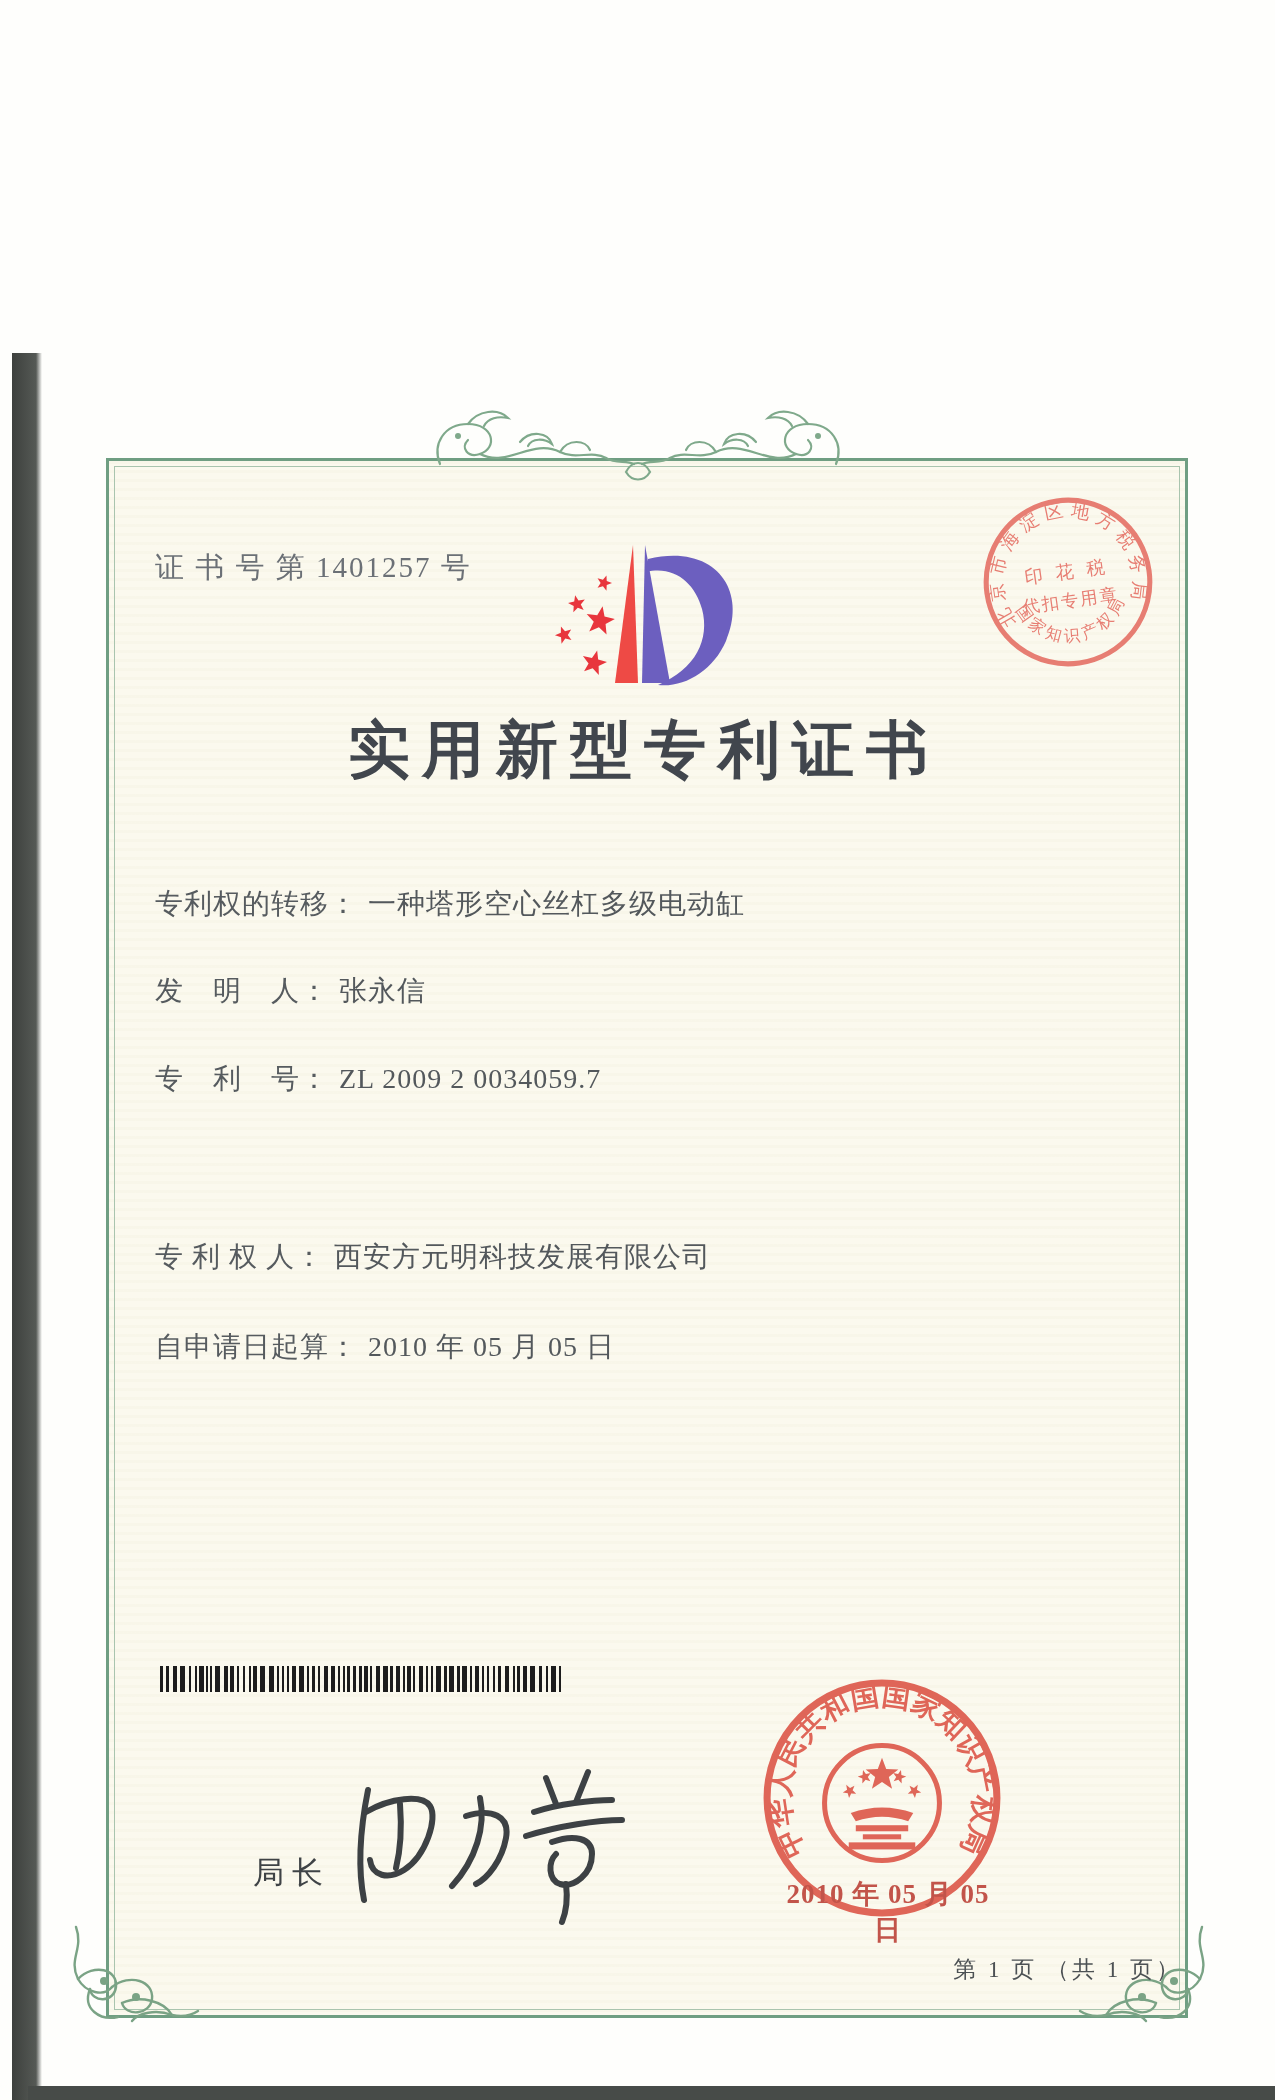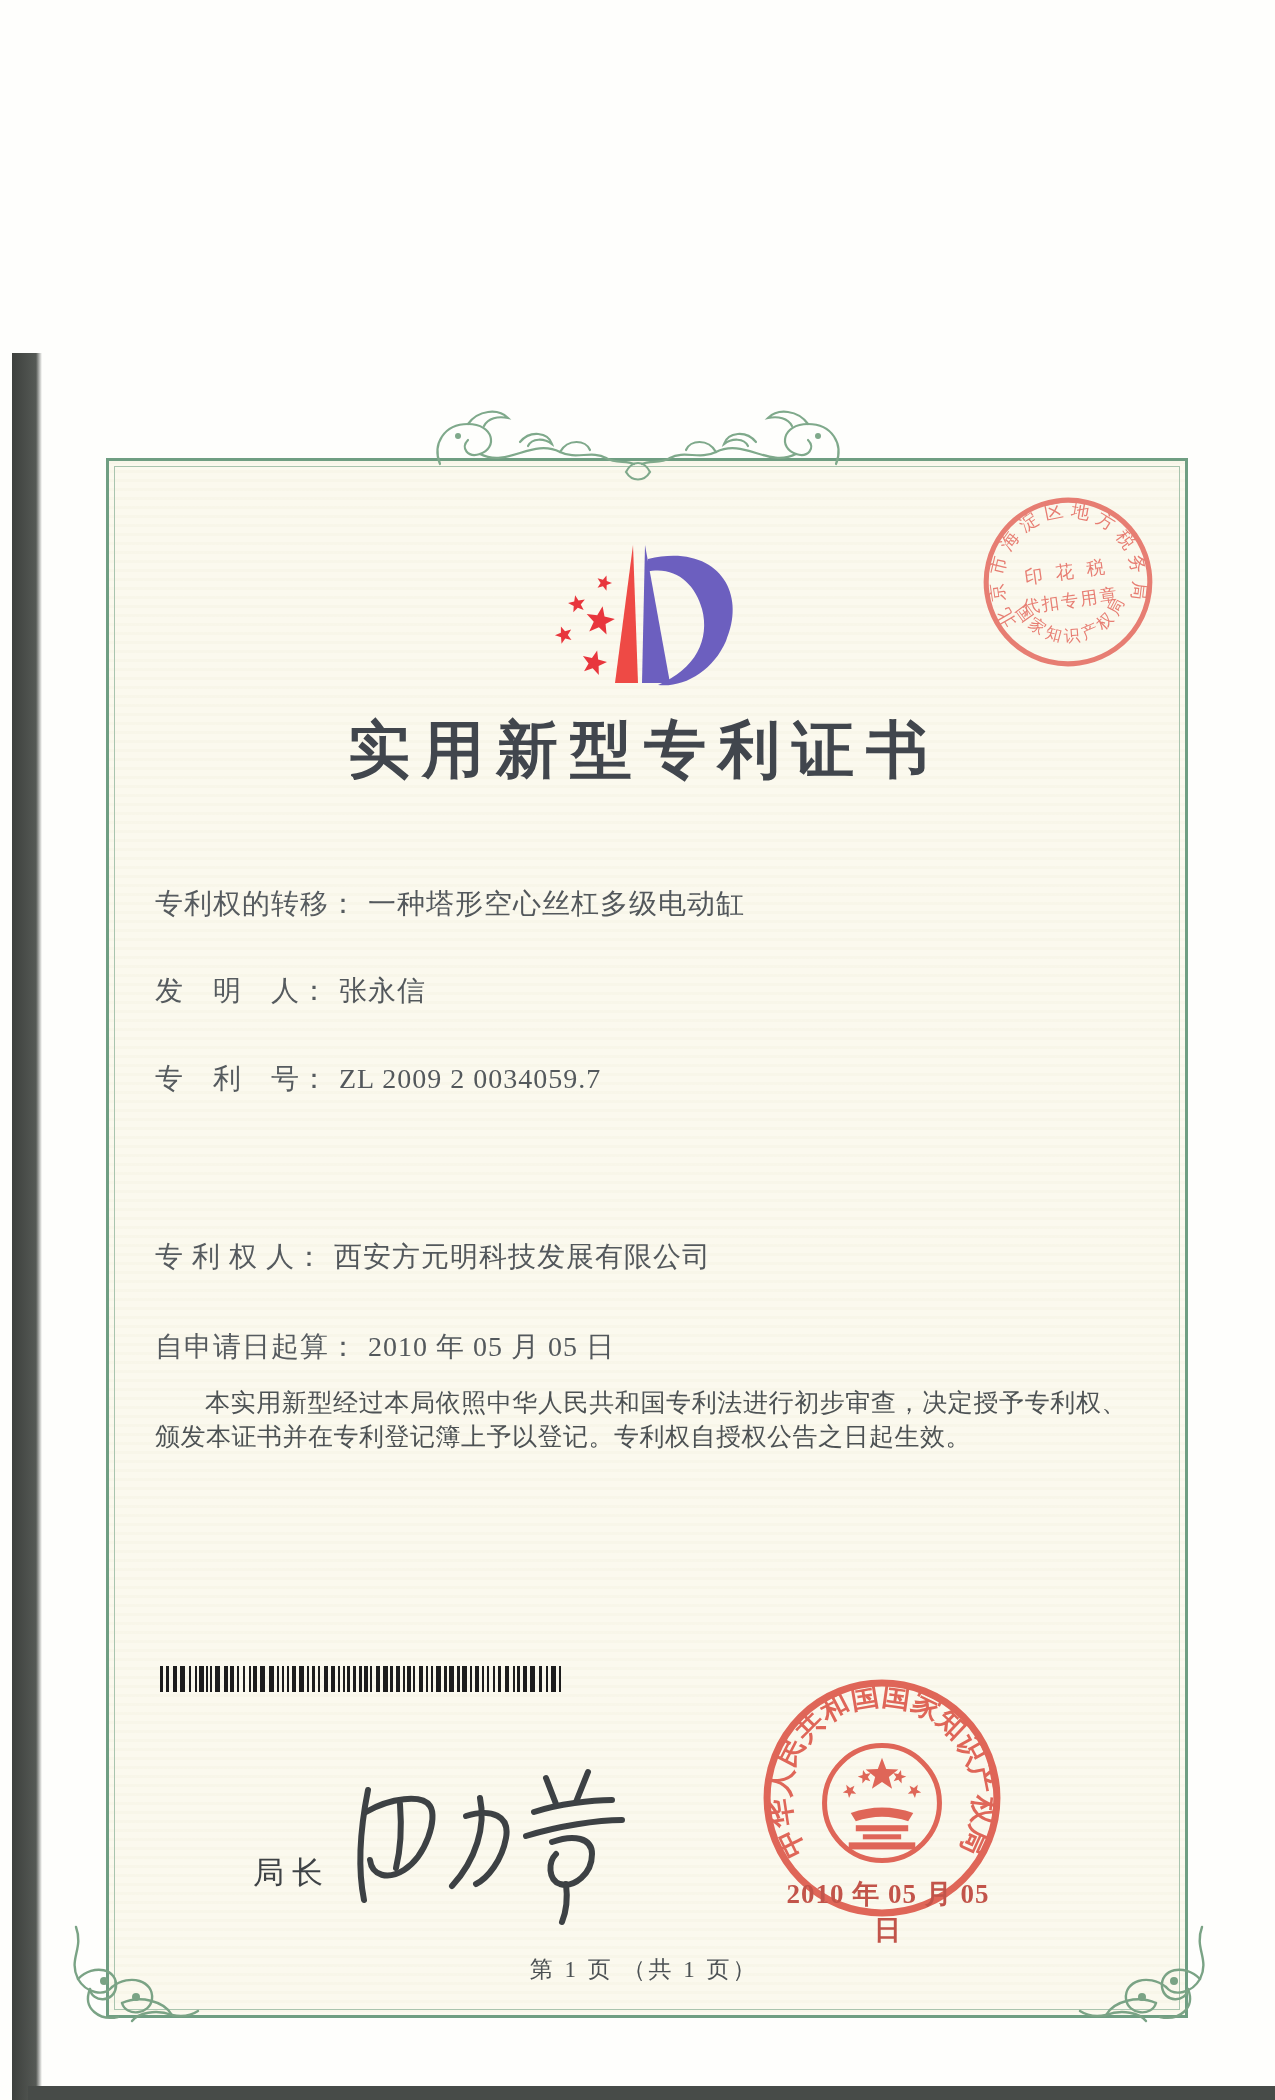--- a/index.html
+++ b/index.html
@@ -29,21 +29,21 @@
   .barcode{position:absolute;left:160px;top:1666px;width:402px;height:26px;font-size:0;white-space:nowrap;overflow:hidden;}
   .barcode i{display:inline-block;height:100%;background:#1d1d1d;}
   .barcode u{display:inline-block;height:100%;}
   .sig-label{position:absolute;left:253px;top:1852px;font-size:31px;color:#3f4346;letter-spacing:8px;}
   .sig-svg{position:absolute;left:330px;top:1760px;width:300px;height:175px;}
   .sr-only{position:absolute;width:1px;height:1px;overflow:hidden;clip:rect(0 0 0 0);white-space:nowrap;}
   .seal-main{position:absolute;left:758px;top:1674px;width:248px;height:248px;opacity:.92;}
   .seal-date{position:absolute;left:770px;top:1876px;width:236px;text-align:center;
              font-size:27px;color:#c2544a;letter-spacing:1px;font-weight:600;}
   .seal-tax{position:absolute;left:978px;top:492px;width:180px;height:180px;transform:rotate(-8deg);opacity:.85;}
-  .footer{position:absolute;left:106px;top:1954px;width:1076px;text-align:center;
+  .footer{position:absolute;left:106px;top:1954px;width:1076px;text-align:right;
           font-size:23px;color:#4c5154;letter-spacing:3px;}
 </style>
 </head>
 <body>
 
 <div class="canvas">
 
   <div class="strip-left"></div>
   <div class="strip-bottom"></div>
 
@@ -83,20 +83,21 @@
       <path d="M18,54 C34,38 58,44 56,62 C54,78 32,78 30,64"></path>
       <path d="M52,62 C70,48 94,56 92,74 C90,90 66,92 62,78"></path>
       <path d="M62,78 C80,70 104,76 112,90 C96,84 78,88 72,96"></path>
       <path d="M30,64 C22,84 40,96 58,92"></path>
       <path d="M112,90 C122,92 132,90 138,86"></path>
       <circle cx="44" cy="56" r="4" fill="#7aa385" stroke="none"></circle>
       <circle cx="76" cy="72" r="4" fill="#7aa385" stroke="none"></circle>
     </g>
   </svg>
 
+  <div class="doc-number">证 书 号 第 1401257 号</div>
 
   <svg class="logo" viewBox="0 0 250 185">
     <g id="logo-stars" fill="#e8363d">
         <path d="M84.0,60.0L86.0,65.3L91.6,65.5L87.2,69.0L88.7,74.5L84.0,71.4L79.3,74.5L80.8,69.0L76.4,65.5L82.0,65.3Z" fill="#e8363d" transform="rotate(18 84 68)"></path>
         <path d="M57.0,80.0L59.2,85.9L65.6,86.2L60.6,90.2L62.3,96.3L57.0,92.8L51.7,96.3L53.4,90.2L48.4,86.2L54.8,85.9Z" fill="#e8363d" transform="rotate(-12 57 89)"></path>
         <path d="M80.0,91.0L83.7,100.9L94.3,101.4L86.0,107.9L88.8,118.1L80.0,112.3L71.2,118.1L74.0,107.9L65.7,101.4L76.3,100.9Z" fill="#e8363d" transform="rotate(10 80 106)"></path>
         <path d="M44.0,111.0L46.2,116.9L52.6,117.2L47.6,121.2L49.3,127.3L44.0,123.8L38.7,127.3L40.4,121.2L35.4,117.2L41.8,116.9Z" fill="#e8363d" transform="rotate(-20 44 120)"></path>
         <path d="M74.0,135.0L77.2,143.6L86.4,144.0L79.2,149.7L81.6,158.5L74.0,153.5L66.4,158.5L68.8,149.7L61.6,144.0L70.8,143.6Z" fill="#e8363d" transform="rotate(14 74 148)"></path>
       </g>
     <polygon points="113,30 118,168 95,168" fill="#ee4a45"></polygon>
@@ -117,21 +118,20 @@
     <span>专　利　号：</span><span class="val">ZL 2009 2 0034059.7</span>
   </div>
   <div class="field" style="top:1238px">
     <span>专 利 权 人：</span><span class="val">西安方元明科技发展有限公司</span>
   </div>
   <div class="field" style="top:1328px">
     <span>自申请日起算：</span><span class="val">2010 年 05 月 05 日</span>
   </div>
 
   <div class="body-text">
-    <p>本实用新型经过本局依照中华人民共和国专利法进行初步审查，决定授予专利权、颁发本证书并在专利登记簿上予以登记。专利权自授权公告之日起生效。</p>
   </div>
 
   <div class="barcode"><i style="width:3px"></i><u style="width:3px"></u><i style="width:3px"></i><u style="width:4px"></u><i style="width:4px"></i><u style="width:3px"></u><i style="width:5px"></i><u style="width:4px"></u><i style="width:2px"></i><u style="width:4px"></u><i style="width:2px"></i><u style="width:2px"></u><i style="width:5px"></i><u style="width:2px"></u><i style="width:2px"></i><u style="width:2px"></u><i style="width:2px"></i><u style="width:3px"></u><i style="width:5px"></i><u style="width:4px"></u><i style="width:4px"></i><u style="width:2px"></u><i style="width:4px"></i><u style="width:3px"></u><i style="width:2px"></i><u style="width:4px"></u><i style="width:2px"></i><u style="width:4px"></u><i style="width:2px"></i><u style="width:2px"></u><i style="width:4px"></i><u style="width:3px"></u><i style="width:5px"></i><u style="width:4px"></u><i style="width:5px"></i><u style="width:3px"></u><i style="width:2px"></i><u style="width:3px"></u><i style="width:2px"></i><u style="width:3px"></u><i style="width:2px"></i><u style="width:3px"></u><i style="width:4px"></i><u style="width:3px"></u><i style="width:5px"></i><u style="width:3px"></u><i style="width:2px"></i><u style="width:3px"></u><i style="width:3px"></i><u style="width:3px"></u><i style="width:2px"></i><u style="width:4px"></u><i style="width:4px"></i><u style="width:3px"></u><i style="width:4px"></i><u style="width:3px"></u><i style="width:2px"></i><u style="width:3px"></u><i style="width:2px"></i><u style="width:2px"></u><i style="width:3px"></i><u style="width:3px"></u><i style="width:3px"></i><u style="width:3px"></u><i style="width:3px"></i><u style="width:2px"></u><i style="width:4px"></i><u style="width:2px"></u><i style="width:2px"></i><u style="width:4px"></u><i style="width:4px"></i><u style="width:3px"></u><i style="width:5px"></i><u style="width:2px"></u><i style="width:3px"></i><u style="width:3px"></u><i style="width:4px"></i><u style="width:3px"></u><i style="width:2px"></i><u style="width:2px"></u><i style="width:4px"></i><u style="width:2px"></u><i style="width:2px"></i><u style="width:4px"></u><i style="width:4px"></i><u style="width:3px"></u><i style="width:2px"></i><u style="width:3px"></u><i style="width:2px"></i><u style="width:3px"></u><i style="width:5px"></i><u style="width:3px"></u><i style="width:3px"></i><u style="width:2px"></u><i style="width:5px"></i><u style="width:3px"></u><i style="width:3px"></i><u style="width:2px"></u><i style="width:5px"></i><u style="width:3px"></u><i style="width:2px"></i><u style="width:3px"></u><i style="width:4px"></i><u style="width:3px"></u><i style="width:2px"></i><u style="width:3px"></u><i style="width:2px"></i><u style="width:4px"></u><i style="width:2px"></i><u style="width:3px"></u><i style="width:3px"></i><u style="width:4px"></u><i style="width:4px"></i><u style="width:4px"></u><i style="width:2px"></i><u style="width:2px"></u><i style="width:3px"></i><u style="width:3px"></u><i style="width:4px"></i><u style="width:3px"></u><i style="width:5px"></i><u style="width:4px"></u><i style="width:3px"></i><u style="width:4px"></u><i style="width:2px"></i><u style="width:3px"></u><i style="width:5px"></i><u style="width:3px"></u><i style="width:2px"></i><u style="width:3px"></u></div>
 
   <div class="sig-label">局长</div>
   <span class="sr-only">田力普</span>
   <svg class="sig-svg" viewBox="0 0 300 175">
     <g fill="none" stroke="#3d4144" stroke-width="6" stroke-linecap="round" stroke-linejoin="round">
 
       <path d="M38,30 C30,70 28,110 34,140"></path>

